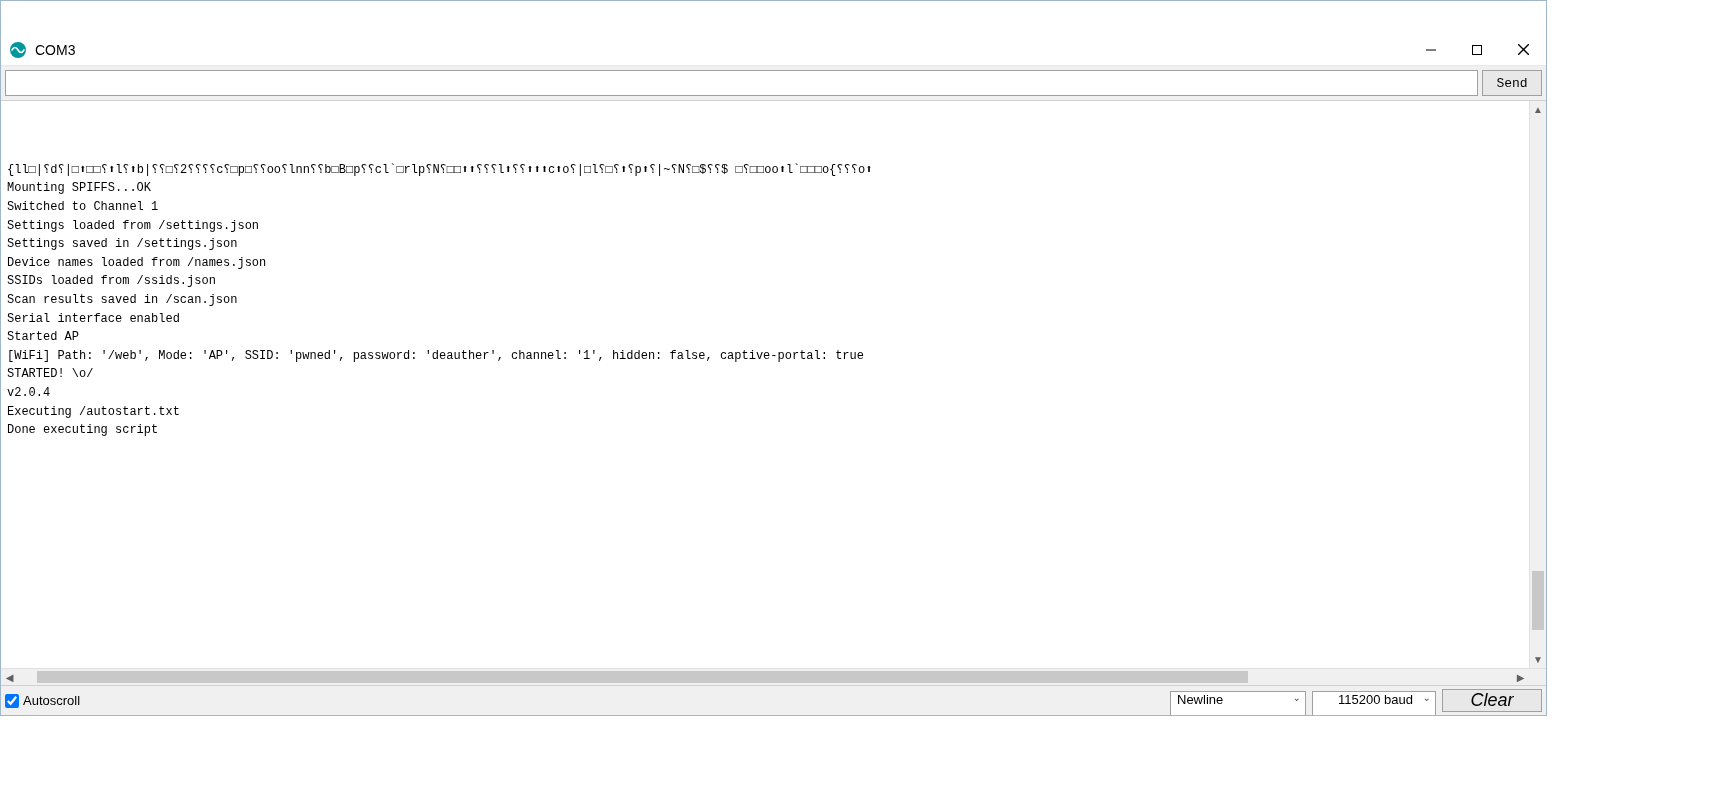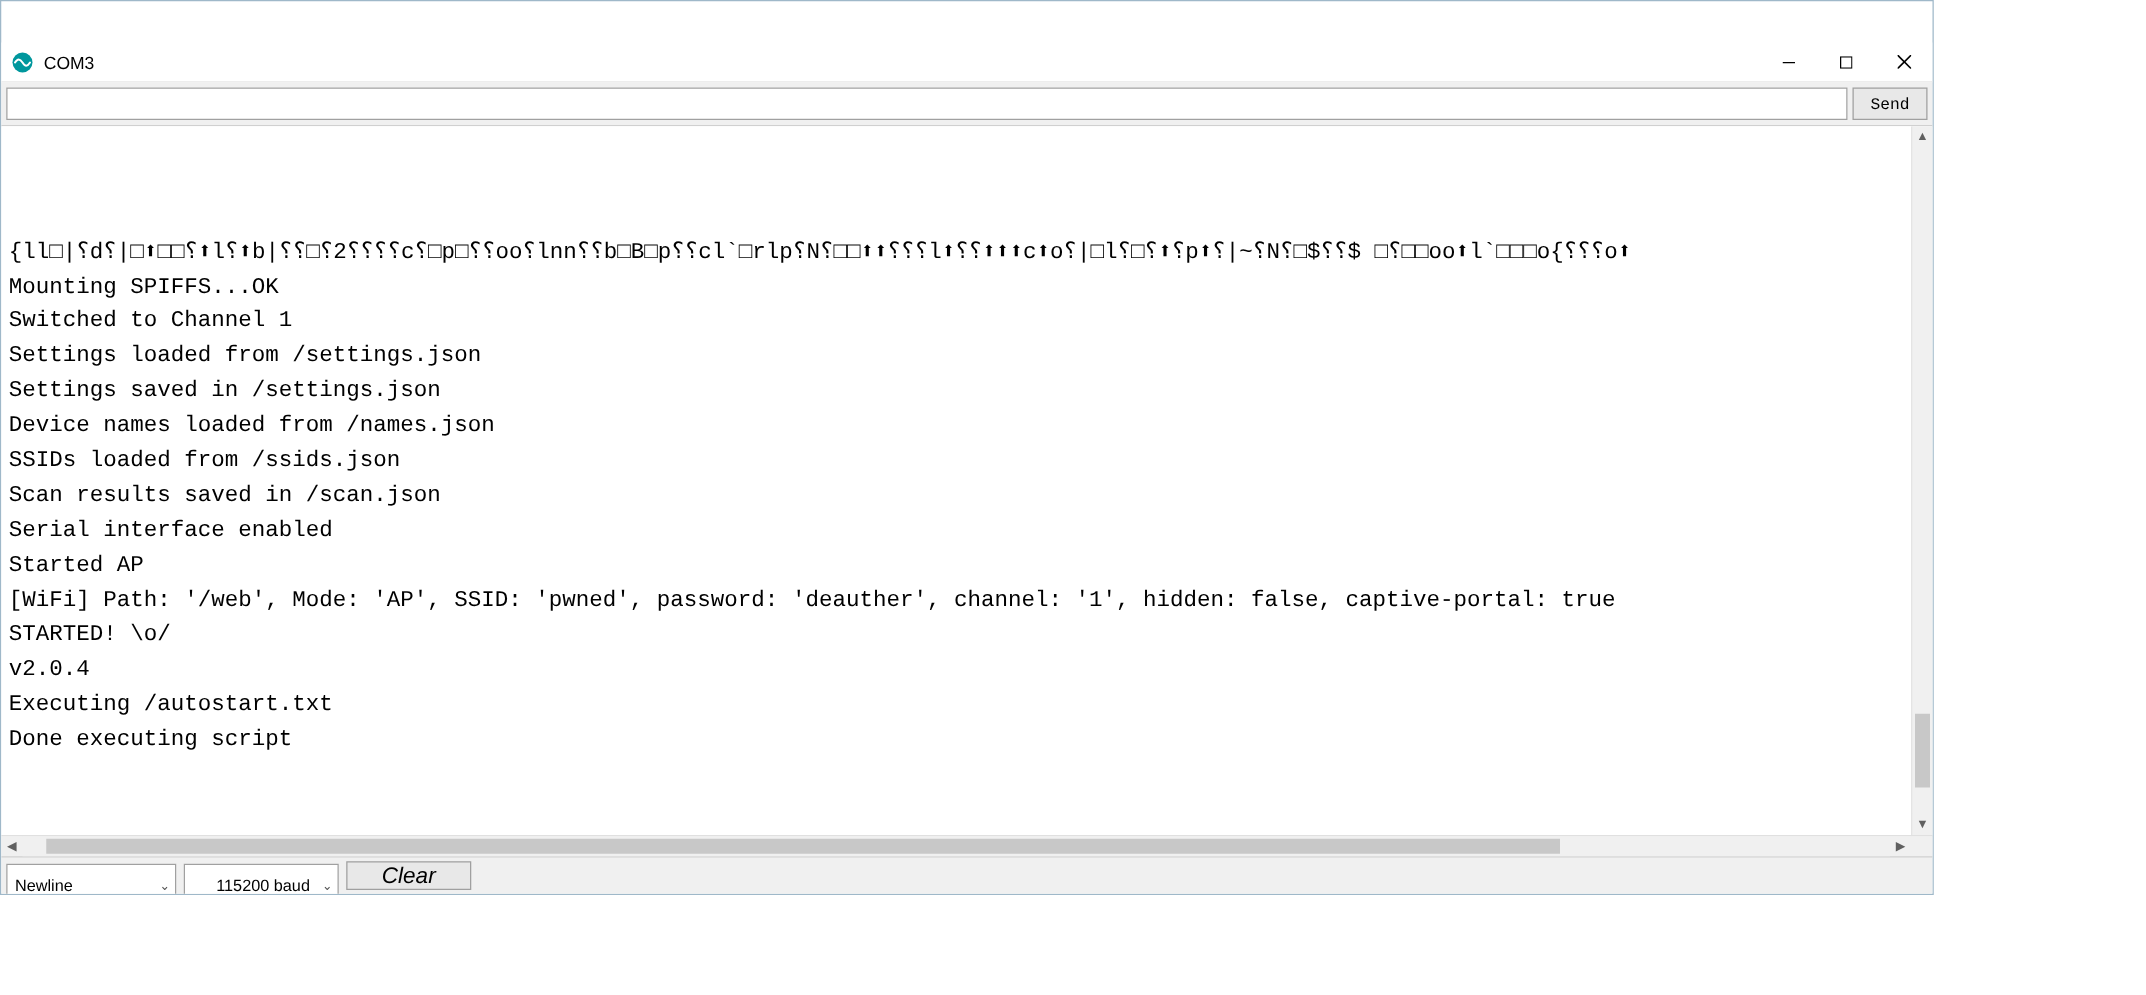--- a/index.html
+++ b/index.html
@@ -82,21 +82,21 @@
       flex: 1;
       position: relative;
       display: flex;
       overflow: hidden;
       background: #ffffff;
     }
     .output-content {
       flex: 1;
       padding: 4px 6px;
       font-family: Consolas, "Courier New", monospace;
-      font-size: 18px;
+      font-size: 12px;
       line-height: 1.55;
       white-space: pre;
       overflow: hidden;
       color: #000;
     }
     .vscrollbar {
       width: 17px;
       background: #f0f0f0;
       display: flex;
       flex-direction: column;
@@ -177,21 +177,21 @@
     }
     .autoscroll-label {
       font-size: 13px;
       color: #000;
     }
     .combo {
       height: 36px;
       border: 1px solid #a0a0a0;
       background: #ffffff;
       display: flex;
-      align-items: center;
+      align-items: flex-start;
       padding: 0 4px 0 6px;
       font-size: 13px;
       gap: 8px;
       margin-top: 16px;
     }
     .combo-lineend { width: 136px; justify-content: space-between; }
     .combo-baud { width: 124px; justify-content: space-between; padding-left: 25px; }
     .combo-arrow {
       font-size: 10px;
       color: #505050;
@@ -274,20 +274,24 @@
 <div class="hscrollbar-row">
   <div class="hscroll-arrow">◀</div>
   <div class="hscroll-track">
     <div class="hscroll-thumb"></div>
   </div>
   <div class="hscroll-arrow">▶</div>
   <div class="hscroll-corner"></div>
 </div>
 
 <div class="bottom-bar">
+  <div class="autoscroll-wrap">
+    <input type="checkbox" class="autoscroll-check" checked="" style="">
+    <span class="autoscroll-label">Autoscroll</span>
+  </div>
   <div class="combo combo-lineend">
     <span>Newline</span>
     <span class="combo-arrow">⌄</span>
   </div>
   <div class="combo combo-baud">
     <span>115200 baud</span>
     <span class="combo-arrow">⌄</span>
   </div>
   <button class="clear-button">Clear output</button>
 </div>

